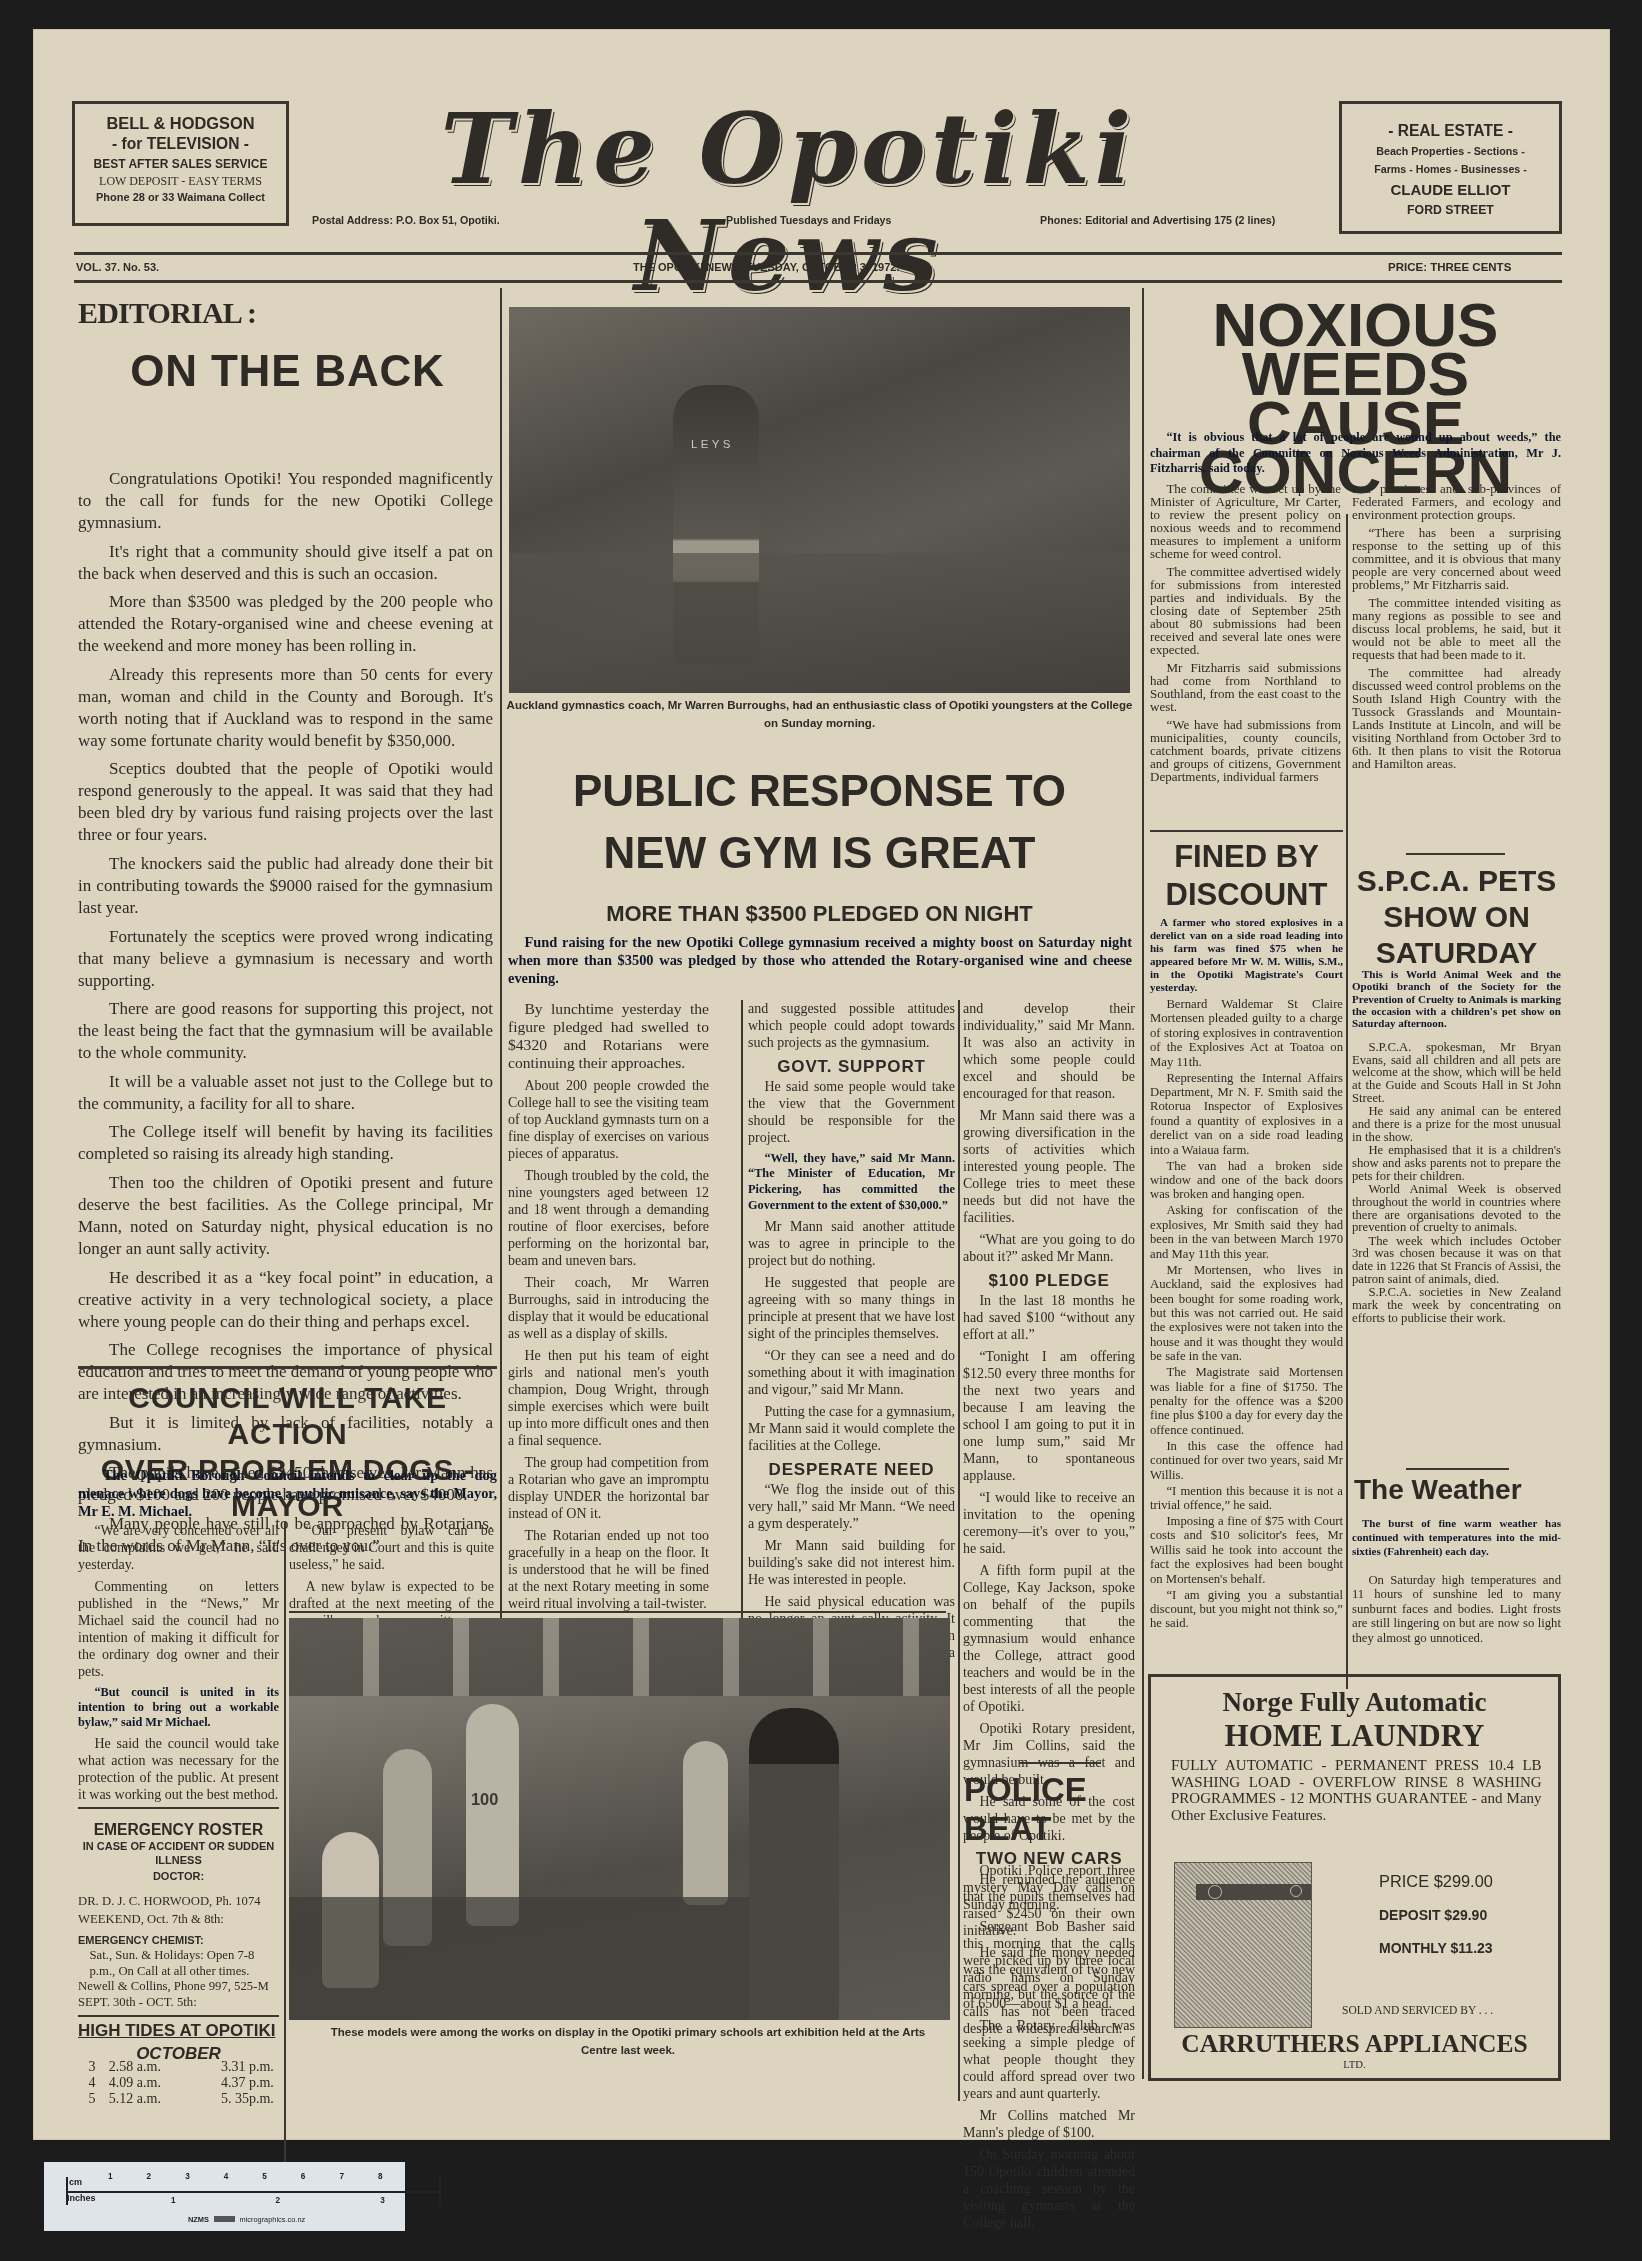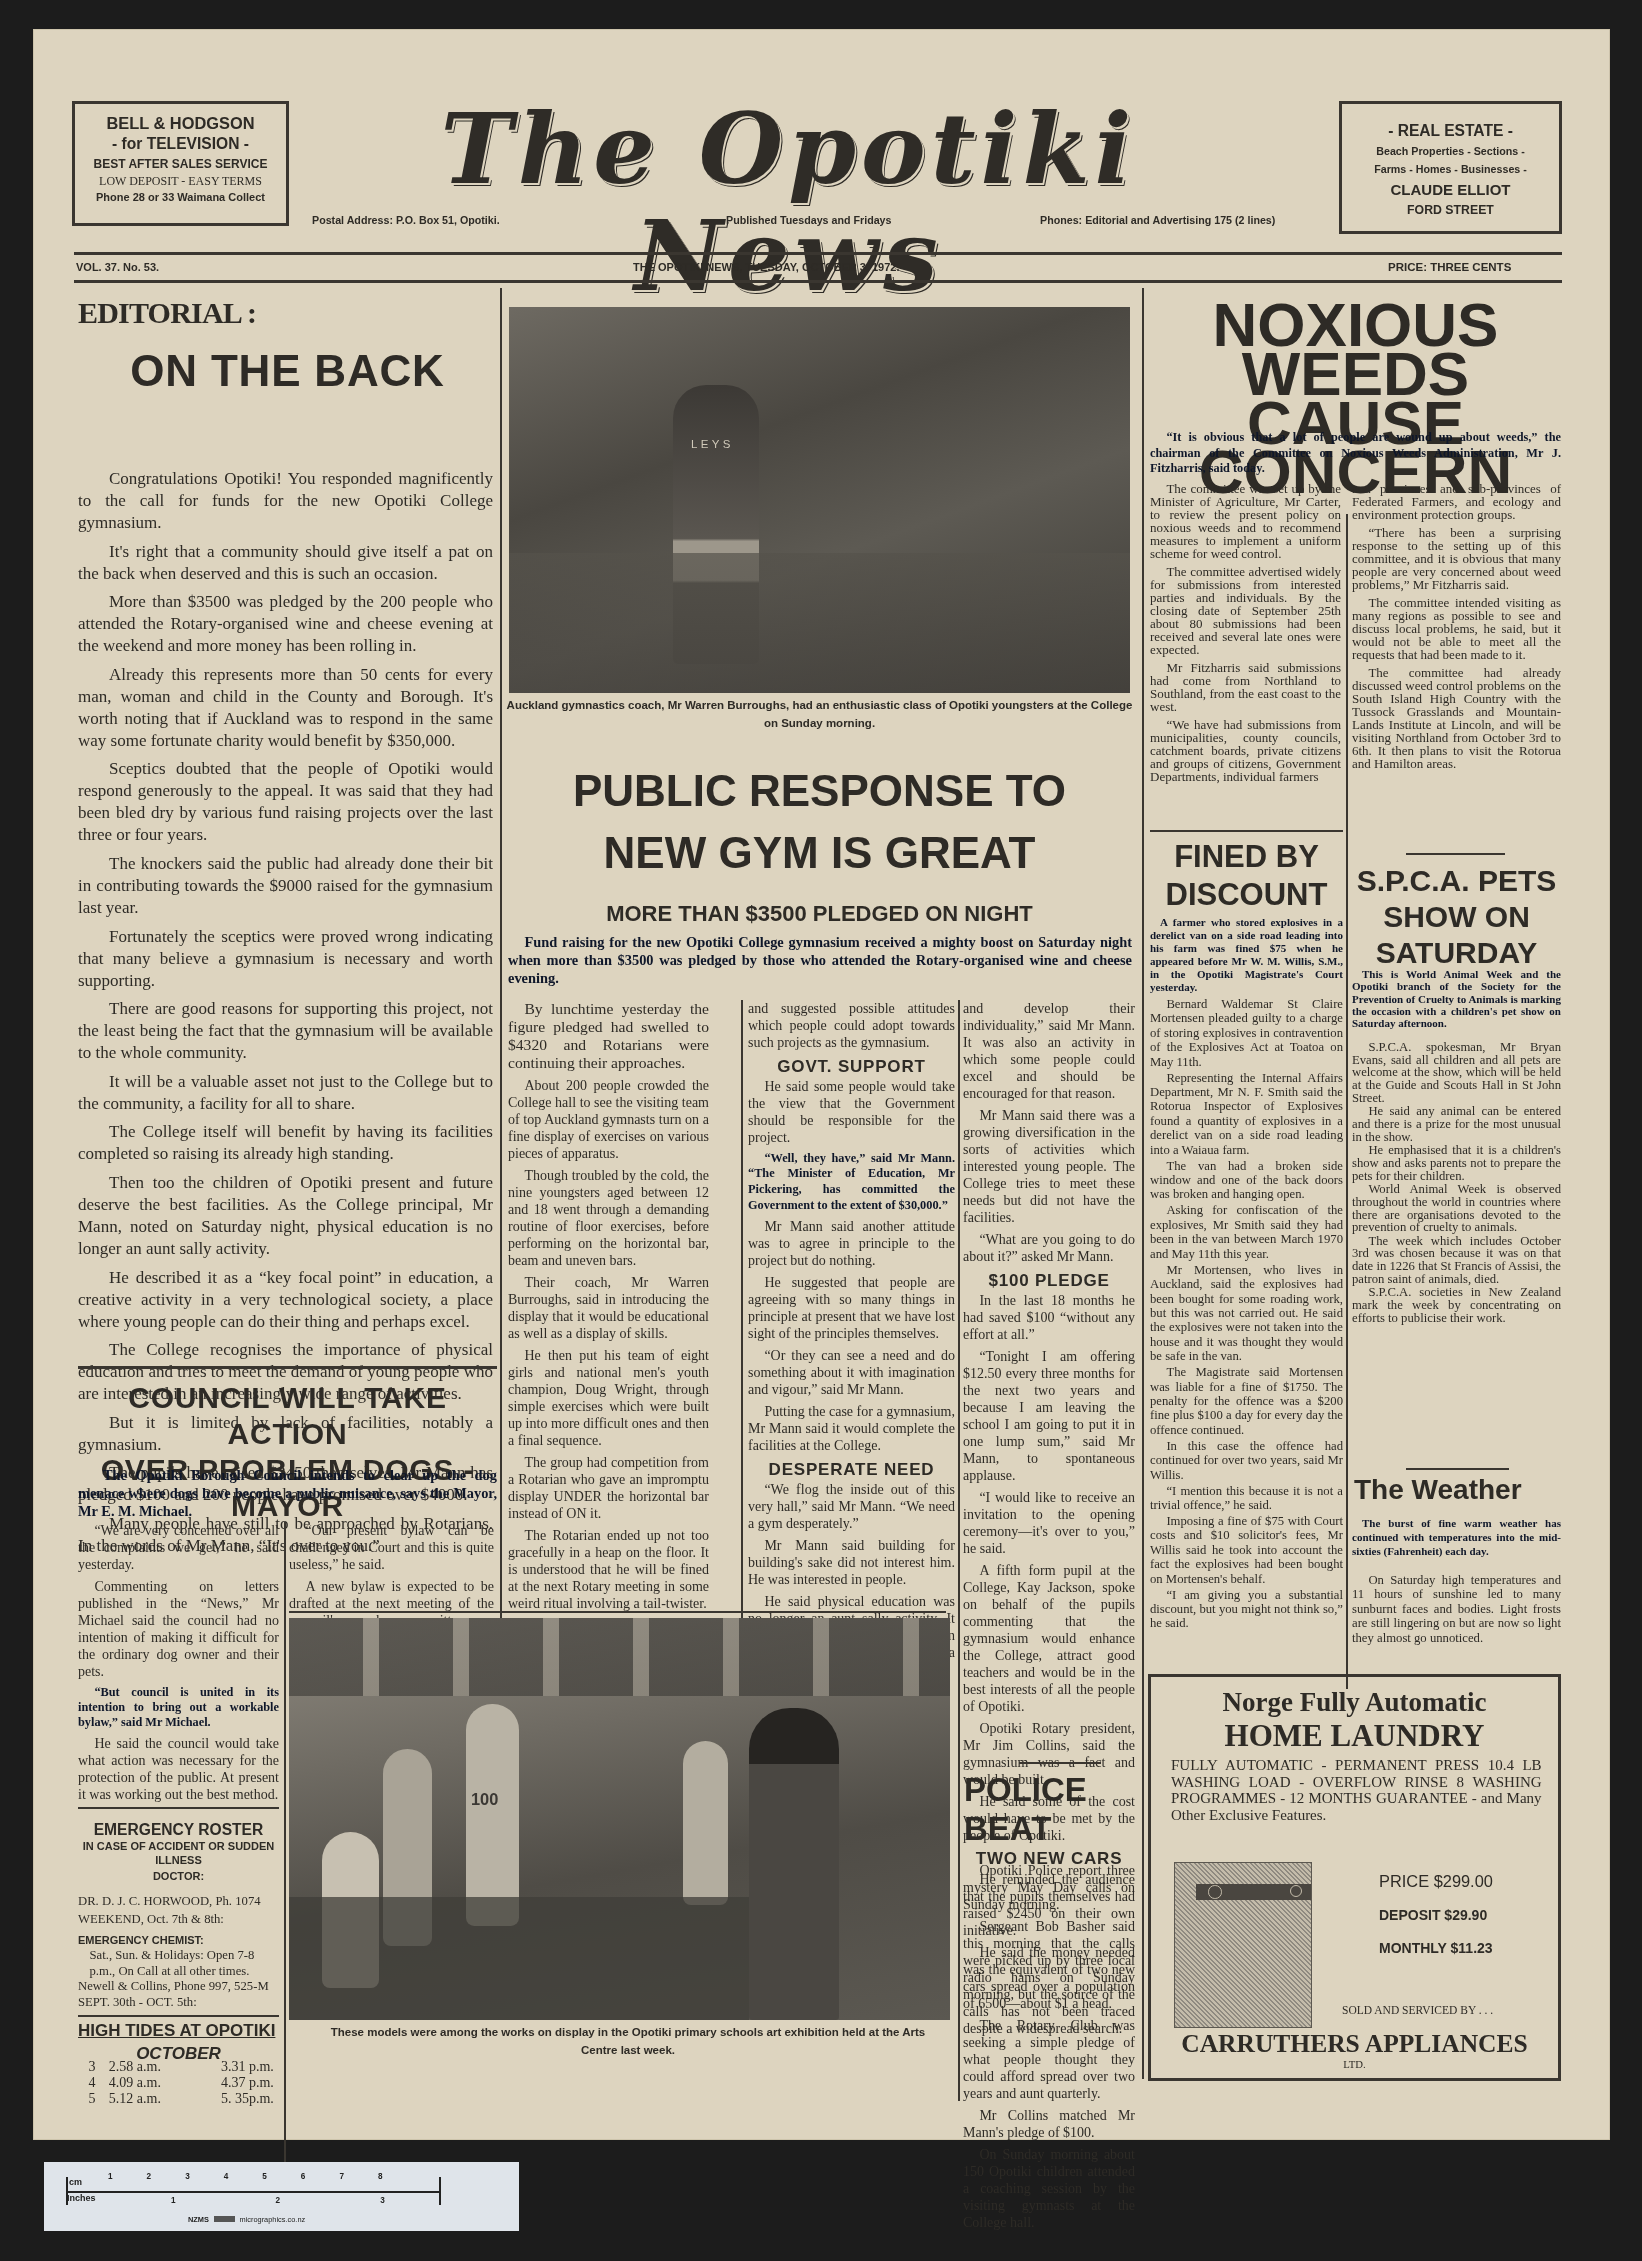--- a/index.html
+++ b/index.html
@@ -292,21 +292,21 @@
     </div>
     <div class="abs sans" style="left:228px;top:195px;font-size:16.4px;font-weight:normal;">PRICE $299.00</div>
     <div class="abs sans" style="left:228px;top:230px;font-size:14px;font-weight:bold;">DEPOSIT $29.90</div>
     <div class="abs sans" style="left:228px;top:263px;font-size:14px;font-weight:bold;">MONTHLY $11.23</div>
     <div class="abs serif" style="left:191px;top:327px;font-size:11.5px;">SOLD AND SERVICED BY . . .</div>
     <div class="abs serif center" style="left:0;top:352px;width:407px;font-size:25.5px;font-weight:bold;">CARRUTHERS APPLIANCES</div>
     <div class="abs serif center" style="left:0;top:381px;width:407px;font-size:10.7px;">LTD.</div>
   </div>
 </div>
 
-<div class="abs" style="left:44px;top:2162px;width:475px;height:69px;background:#dfe4ea;">
+<div class="abs" style="left:44px;top:2162px;width:361px;height:69px;background:#dfe4ea;">
   <div class="abs sans" style="left:25px;top:15px;font-size:9px;font-weight:bold;color:#222;">cm</div>
   <div class="abs sans" style="left:23px;top:31px;font-size:9px;font-weight:bold;color:#222;">Inches</div>
   <div class="abs" style="left:22px;top:29px;width:375px;height:1.6px;background:#222;"></div>
   <div class="abs" style="left:22px;top:15px;width:1.6px;height:28px;background:#222;"></div>
   <div class="abs" style="left:395px;top:15px;width:1.6px;height:28px;background:#222;"></div>
   <div class="abs sans" style="left:64px;top:10px;width:329px;font-size:8.2px;font-weight:bold;color:#222;display:flex;gap:34px;">
     <span>1</span>
       <span>2</span>
       <span>3</span>
       <span>4</span>

